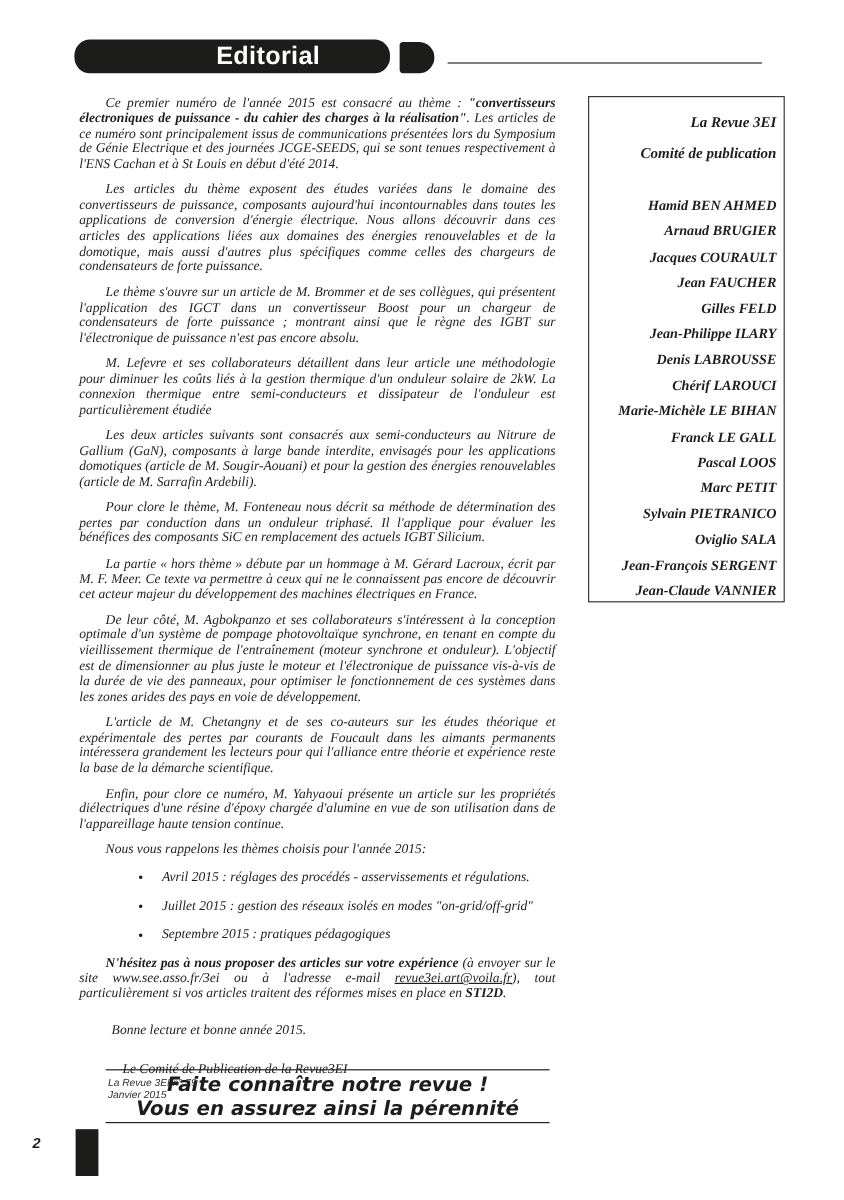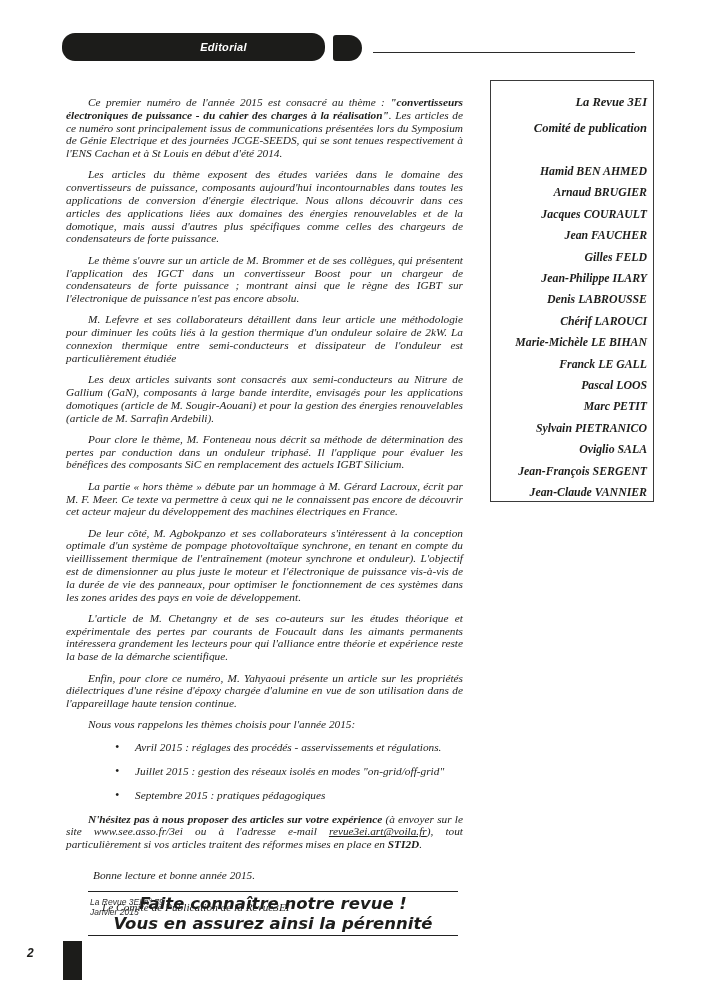--- a/index.html
+++ b/index.html
@@ -9,32 +9,32 @@
     font-family:"Liberation Serif", serif;
   }
 
   
   .hdr-bar{
     position:absolute;left:62px;top:33px;width:263px;height:28px;
     background:#1c1c1a;border-radius:13px;
     display:flex;align-items:center;justify-content:center;
   }
   .hdr-title{
-    font-family:"Liberation Sans", sans-serif;font-style:italic;font-weight:bold;
-    font-size:11px;color:#ffffff;letter-spacing:.3px;transform:translateX(30px);
+    font-family:"Liberation Sans", sans-serif;font-weight:bold;
+    font-size:21px;color:#ffffff;letter-spacing:.3px;transform:translateX(30px);
   }
   .hdr-dshape{
     position:absolute;left:333px;top:35px;width:29px;height:26px;
     background:#1c1c1a;border-radius:3px 13px 13px 3px;
   }
   .hdr-line{position:absolute;left:373px;top:52px;width:262px;border-top:1.5px solid #2b2b2b;}
 
   
   .main{
-    position:absolute;left:66px;top:96px;width:397px;
+    position:absolute;left:66px;top:80px;width:397px;
     font-style:italic;font-size:11.3px;line-height:12.8px;text-align:justify;
   }
   .para{margin:0 0 8.5px;text-indent:22px;}
   .seg-b{font-weight:bold;}
   .seg-u{text-decoration:underline;}
   .intro{margin:2px 0 10px;text-indent:22px;font-style:italic;}
   .themes{list-style:none;margin:0 0 10px;padding:0 0 0 49px;}
   .themes li{margin-bottom:11px;position:relative;padding-left:20px;}
   .themes li::before{content:"\2022";position:absolute;left:0;top:0;font-size:12px;}
   .closing{margin:18px 0 0;text-indent:27px;text-align:left;}

